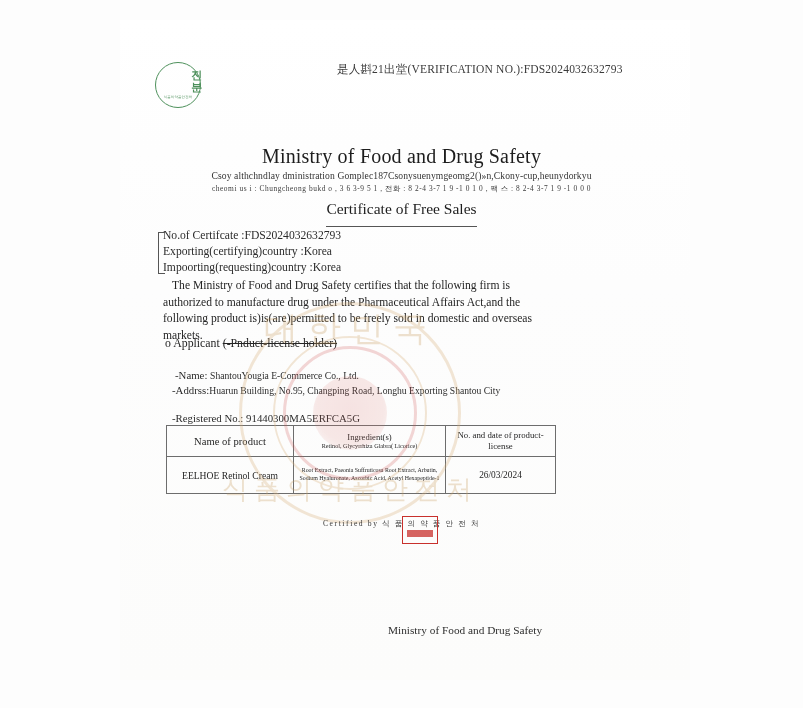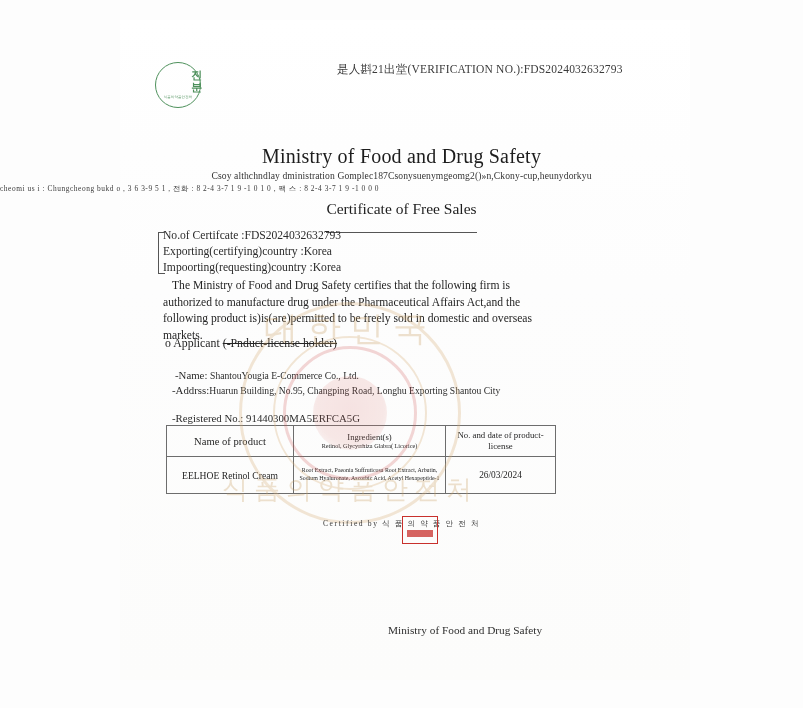--- a/index.html
+++ b/index.html
@@ -88,36 +88,36 @@
     top: 170px;
     text-align: center;
     font-size: 9.6px;
     color: #333;
     letter-spacing: .1px;
   }
   .agency-line-2 {
     position: absolute;
     left: 0; right: 0;
     top: 184px;
-    text-align: left;
+    text-align: center;
     font-size: 7.4px;
     color: #3b3b3b;
     letter-spacing: .55px;
   }
   .cert-title {
     position: absolute;
     left: 0; right: 0;
     top: 200px;
     text-align: center;
     font-size: 15.5px;
     color: #1d1d1d;
   }
   .cert-title span {
     border-bottom: 1px solid #555;
-    padding-bottom: 15px;
+    padding-bottom: 9px;
   }
 
   
   .meta-block {
     position: absolute;
     left: 163px;
     top: 228px;
     width: 380px;
     font-size: 11.6px;
     line-height: 16px;

